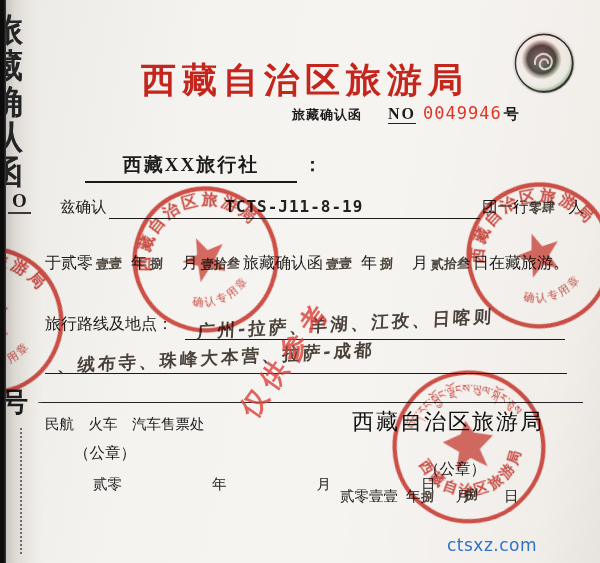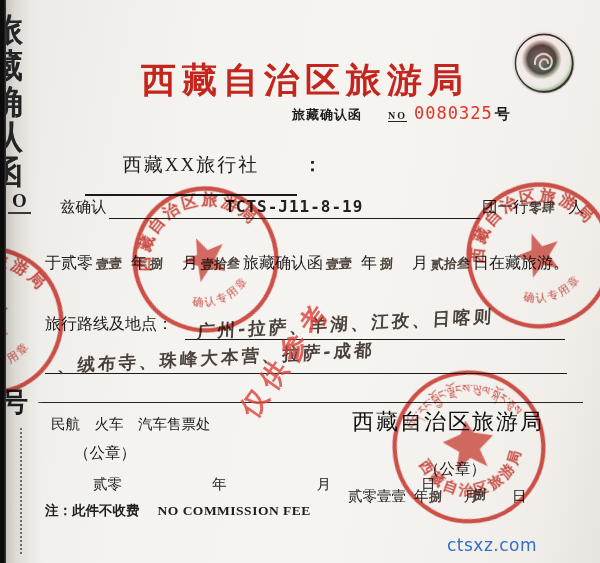--- a/index.html
+++ b/index.html
@@ -17,39 +17,39 @@
   .spine-no{position:absolute;left:8px;top:190px;font-size:19px;font-weight:bold;border-bottom:2px solid #3a3a3a;padding:0 4px;z-index:2;}
   .spine-suffix{position:absolute;left:1px;top:384px;font-size:27px;font-weight:bold;z-index:2;}
   .spine-perforation{position:absolute;left:20px;top:428px;height:126px;border-left:2px dotted #6d6d6d;z-index:2;}
   
   .tibetan-line{position:absolute;left:90px;top:24px;width:430px;text-align:center;
     font-size:21px;color:#c4261d;font-weight:bold;letter-spacing:1px;}
   .doc-title{position:absolute;left:90px;top:57px;width:430px;text-align:center;
     font-size:35px;font-weight:bold;color:#c4261d;letter-spacing:6px;}
   .docno-row{position:absolute;left:292px;top:103px;display:flex;align-items:baseline;}
   .doc-type{font-size:13px;font-weight:bold;letter-spacing:1px;}
-  .no-label{font-size:10px;font-weight:bold;letter-spacing:2px;border-bottom:1.5px solid #222;margin-left:26px;}
+  .no-label{font-size:16px;font-weight:bold;letter-spacing:2px;border-bottom:1.5px solid #222;margin-left:26px;}
   .serial{font-family:"DejaVu Sans Mono","Liberation Mono",monospace;font-size:17px;color:#e03424;
     letter-spacing:1px;margin-left:7px;}
   .no-suffix{font-size:15px;font-weight:bold;margin-left:2px;}
   
   .emblem{position:absolute;left:514px;top:33px;width:60px;height:60px;border-radius:50%;z-index:3;
     background:radial-gradient(circle at 46% 44%,
       #6b655e 0%,#55504a 16%,#423d38 30%,#8d867c 36%,
       #eee7da 43%,#f0e4e6 52%,#dfe7d6 60%,#b5afa3 66%,
       #45413c 72%,#242220 86%,#3d3a37 100%);
     box-shadow:0 0 2px rgba(0,0,0,.35);}
   .emblem::after{content:"";position:absolute;inset:0;border-radius:50%;
     background:conic-gradient(rgba(233,140,170,.30),rgba(150,220,170,.25),rgba(240,240,250,.30),rgba(233,140,170,.30));
     mix-blend-mode:overlay;}
   .emblem svg{position:absolute;inset:0;}
   
   .addressee-row{position:absolute;left:85px;top:152px;display:flex;align-items:baseline;}
-  .addressee-line{width:212px;text-align:center;font-size:19px;font-weight:normal;letter-spacing:2px;
-    border-bottom:2px solid #1a1a1a;padding-bottom:16px;}
+  .addressee-line{width:212px;text-align:center;font-size:19px;font-weight:bold;letter-spacing:2px;
+    border-bottom:2px solid #1a1a1a;padding-bottom:3px;}
   .addressee-colon{font-size:19px;font-weight:bold;margin-left:6px;}
   .confirm-row{position:absolute;left:60px;right:16px;top:197px;display:flex;align-items:baseline;}
   .printed-15{font-size:15.5px;white-space:nowrap;}
   .confirm-line{flex:1;border-bottom:1.5px solid #1a1a1a;text-align:center;margin:0 2px;padding-bottom:2px;}
   .group-code{font-family:"DejaVu Sans Mono","Liberation Mono",monospace;font-size:16px;font-weight:bold;
     color:#222;letter-spacing:1px;}
   .hand{font-family:"DejaVu Sans","Liberation Sans",sans-serif;color:#4a423a;font-weight:600;
     display:inline-block;transform:rotate(-3deg) skewX(-6deg);}
   .hand-sm{font-size:13px;}
   .dates-row{position:absolute;left:45px;top:253px;display:flex;align-items:baseline;font-size:16px;white-space:nowrap;justify-content:flex-end;}
@@ -57,29 +57,29 @@
   .gap-md{margin-left:16px;}
   .gap-sm{margin-left:6px;}
   .route-label{position:absolute;left:45px;top:314px;font-size:16px;}
   .route-line1{position:absolute;left:185px;top:298px;width:380px;height:38px;
     border-bottom:1.5px solid #1a1a1a;display:flex;align-items:flex-end;padding-bottom:3px;}
   .route-line2{position:absolute;left:45px;top:336px;width:522px;height:34px;
     border-bottom:1.5px solid #1a1a1a;display:flex;align-items:flex-end;padding-bottom:3px;}
   .route-hand{font-size:17.5px;letter-spacing:3px;padding-left:12px;}
   
   .separator{position:absolute;left:38px;width:545px;top:402px;border-top:1.5px solid #262626;}
-  .offices{position:absolute;left:51px;top:415px;font-size:14.5px;}
+  .offices{position:absolute;left:45px;top:415px;font-size:14.5px;}
   .seal-hint-left{position:absolute;left:74px;top:443px;font-size:15.5px;}
   .date-blank-row{position:absolute;left:45px;top:475px;display:flex;align-items:baseline;font-size:14.5px;}
   .date-blank-row span{margin-right:42px;margin-left:48px;}
   .note-row{position:absolute;left:45px;top:502px;display:flex;align-items:baseline;font-weight:bold;font-size:13.5px;}
   .note-en{margin-left:18px;letter-spacing:.5px;}
   .org-right{position:absolute;left:352px;top:407px;font-size:22px;letter-spacing:2px;color:#111;z-index:4;}
   .seal-hint-right{position:absolute;left:424px;top:459px;font-size:15.5px;z-index:4;}
-  .date-right-row{position:absolute;left:348px;top:487px;display:flex;align-items:baseline;font-size:14.5px;z-index:4;}
+  .date-right-row{position:absolute;left:340px;top:487px;display:flex;align-items:baseline;font-size:14.5px;z-index:4;}
   .month-merge{position:relative;}
   .month-merge .hand{position:absolute;left:9px;top:-1px;}
   .site-mark{position:absolute;left:447px;top:535px;font-family:"DejaVu Sans","Liberation Sans",sans-serif;
     font-size:17px;color:#3170c8;letter-spacing:.5px;z-index:4;}
   
   .stamp{position:absolute;mix-blend-mode:multiply;opacity:.92;z-index:10;filter:blur(.3px);}
   .stamp-ring{fill:none;stroke:#d2453c;stroke-width:4.5;}
   .stamp-star{fill:#d2453c;opacity:.85;}
   .stamp-arc{fill:#cd3f36;font-size:16.5px;font-weight:bold;letter-spacing:3px;
     font-family:"Liberation Serif","DejaVu Serif",serif;}
@@ -109,21 +109,21 @@
   <div class="emblem">
     <svg viewBox="0 0 60 60">
       <circle cx="30" cy="30" r="28.6" fill="none" stroke="#2b2927" stroke-width="1.6"></circle>
       <path d="M21,31 c-1,-8 8,-13 14,-8 c5,4 3,12 -3,13 c-5,1 -8,-4 -5,-8 c2,-3 7,-2 7,2" fill="none" stroke="#cfc8bb" stroke-width="2" stroke-linecap="round"></path>
     </svg>
   </div>
 
   <div class="docno-row">
     <span class="doc-type">旅藏确认函</span>
     <span class="no-label">NO</span>
-    <span class="serial">0080325</span>
+    <span class="serial">0049946</span>
     <span class="no-suffix">号</span>
   </div>
 
   <div class="addressee-row">
     <span class="addressee-line">西藏XX旅行社</span>
     <span class="addressee-colon">：</span>
   </div>
 
   <div class="confirm-row">
     <span class="printed-15">兹确认</span>
@@ -160,24 +160,20 @@
   <div class="separator"></div>
 
   <div class="offices">民航　火车　汽车售票处</div>
   <div class="seal-hint-left">（公章）</div>
   <div class="date-blank-row">
     <span>贰零</span>
     <span>年</span>
     <span>月</span>
     <span>日</span>
   </div>
-  <div class="note-row">
-    <span>注：此件不收费</span>
-    <span class="note-en">NO COMMISSION FEE</span>
-  </div>
 
   <div class="org-right">西藏自治区旅游局</div>
   <div class="seal-hint-right">（公章）</div>
   <div class="date-right-row">
     <span>贰零壹壹</span>
     <span style="margin-left:8px">年</span>
     <span class="hand hand-sm">捌</span>
     <span class="month-merge" style="margin-left:22px">
       <span>月</span>
       <span class="hand hand-sm">捌</span>

